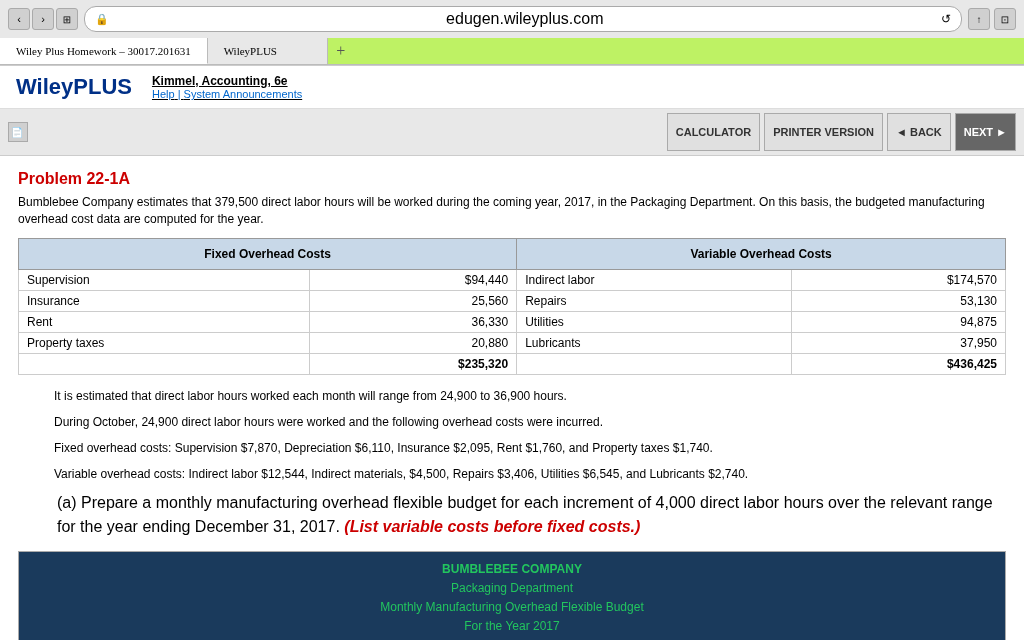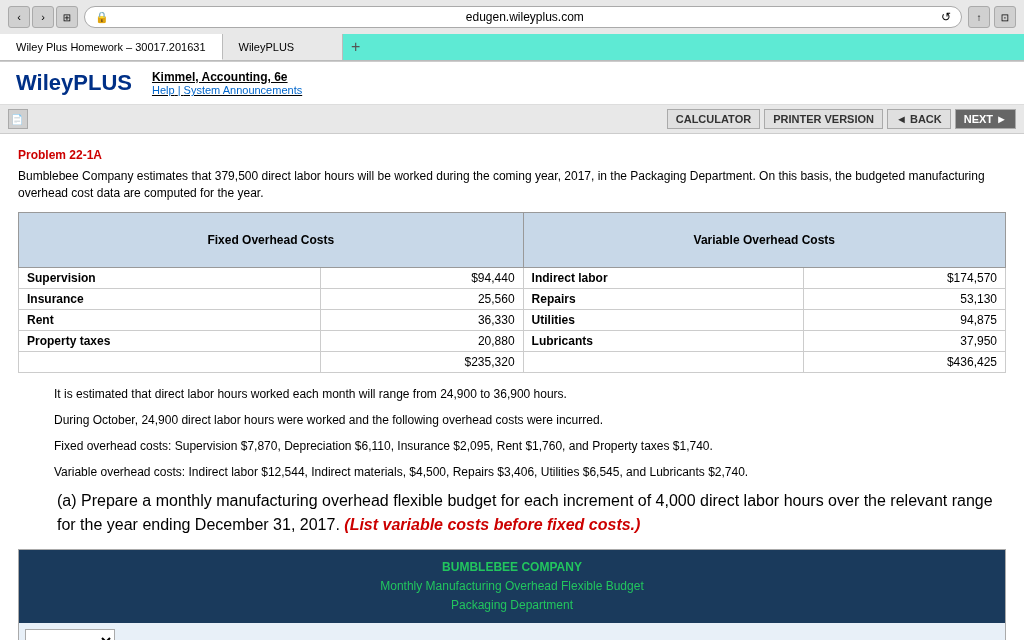--- a/index.html
+++ b/index.html
@@ -39,39 +39,40 @@
       flex: 1;
       display: flex;
       align-items: center;
       background: white;
       border: 1px solid #aaa;
       border-radius: 12px;
       padding: 3px 10px;
       gap: 5px;
     }
     .address-bar input {
-      border: none; outline: none; flex: 1; font-size: 12px; text-align: center;
+      border: none; outline: none; flex: 1; font-size: 16px; text-align: center;
     }
     .lock-icon { color: #666; font-size: 11px; }
     .browser-actions { display: flex; gap: 4px; }
     .action-btn {
       width: 22px; height: 22px;
       background: #d0d0d0;
       border: 1px solid #aaa;
       border-radius: 3px;
       cursor: pointer;
       font-size: 10px;
       display: flex; align-items: center; justify-content: center;
     }
 
     
     .tabs-bar {
       display: flex;
-      background: #5eead4;
+      background: #bef264;
       border-bottom: 1px solid #bbb;
+      font-family: Liberation Serif, serif;
     }
     .tab {
       padding: 5px 16px;
       font-size: 11px;
       background: #e8e8e8;
       border-right: 1px solid #bbb;
       cursor: pointer;
       display: flex; align-items: center; gap: 6px;
       min-width: 120px;
     }
@@ -118,21 +119,21 @@
     .toolbar-icon {
       width: 20px; height: 20px;
       background: #d0d0d0;
       border: 1px solid #aaa;
       cursor: pointer;
       display: flex; align-items: center; justify-content: center;
       font-size: 10px;
     }
     .toolbar-right { display: flex; gap: 4px; align-items: center; }
     .toolbar-btn {
-      padding: 3px 8px;
+      padding: 12px 8px;
       font-size: 11px;
       font-weight: bold;
       background: #e0e0e0;
       border: 1px solid #aaa;
       cursor: pointer;
       color: #333;
     }
     .toolbar-btn.next-btn {
       background: #666;
       color: white;
@@ -142,51 +143,51 @@
     .main-content {
       background: white;
       padding: 14px 18px;
       overflow-y: auto;
       height: calc(640px - 130px);
     }
 
     .problem-title {
       color: #cc0000;
       font-weight: bold;
-      font-size: 12px;
+      font-size: 16px;
       margin-bottom: 6px;
     }
 
     .problem-text {
       font-size: 12px;
       margin-bottom: 10px;
       line-height: 1.4;
     }
 
     
     .overhead-table {
       width: 100%;
       border-collapse: collapse;
       margin-bottom: 12px;
       font-size: 12px;
     }
     .overhead-table th {
       background: #c8d8e8;
       border: 1px solid #999;
-      padding: 20px 8px;
+      padding: 8px 8px;
       text-align: center;
       font-weight: bold;
     }
     .overhead-table td {
       border: 1px solid #ccc;
       padding: 3px 8px;
     }
-    .overhead-table td.label { font-weight: bold; }
+    .overhead-table td.label { font-weight: normal; }
     .overhead-table td.amount { text-align: right; }
-    .overhead-table td.total { text-align: right; border-top: 2px solid #333; font-weight: normal; }
+    .overhead-table td.total { text-align: right; border-top: 2px solid #333; font-weight: bold; }
     .overhead-table tr.total-row td { border-top: 1px solid #333; }
 
     .info-text { font-size: 12px; margin-bottom: 8px; line-height: 1.5; margin-left: 36px; }
 
     .instruction-text {
       font-size: 16px;
       margin-bottom: 12px;
       line-height: 1.5;
       margin-left: 39px;
     }
@@ -340,22 +341,23 @@
   <p class="info-text">Variable overhead costs: Indirect labor $12,544, Indirect materials, $4,500, Repairs $3,406, Utilities $6,545, and Lubricants $2,740.</p>
 
   <p class="instruction-text">
     <span>(a) Prepare a monthly manufacturing overhead flexible budget for each increment of 4,000 direct labor hours over the relevant range for the year ending December 31, 2017.</span>
     <em>(List variable costs before fixed costs.)</em>
   </p>
 
   <div class="budget-section">
     <div class="budget-header">
       <div class="company">BUMBLEBEE COMPANY</div>
+      <div class="subtitle">Packaging Department</div>
       <div class="subtitle">Monthly Manufacturing Overhead Flexible Budget</div>
-      <div class="subtitle">Packaging Department</div>
+      <div class="subtitle">For the Year 2017</div>
     </div>
 
     <div class="budget-form">
 
       <div class="budget-row">
         <select class="budget-select">
           <option></option>
         </select>
       </div>
 

